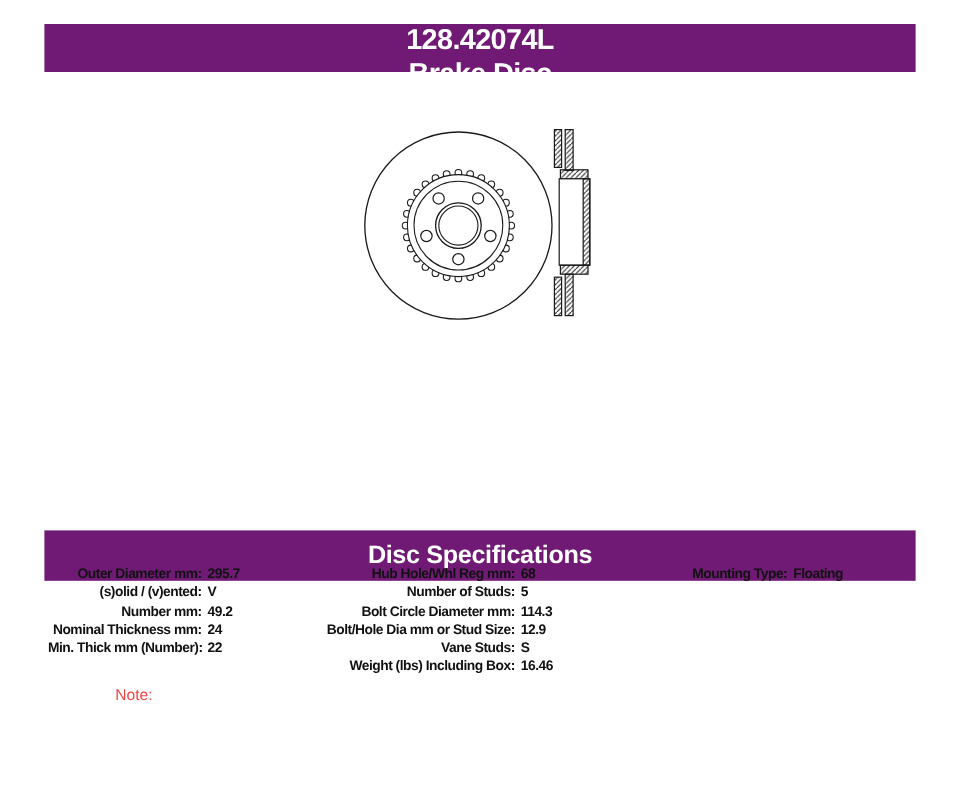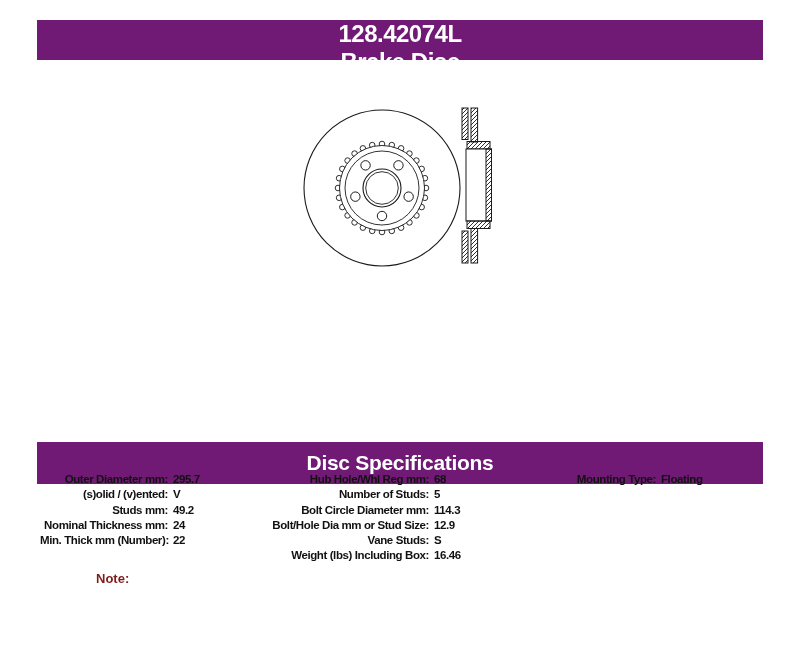--- a/index.html
+++ b/index.html
@@ -59,22 +59,22 @@
   #spec-col-1 .spec-label { width: 128px; }
   #spec-col-2 { left: 270px; }
   #spec-col-2 .spec-label { width: 159px; }
   #spec-col-3 { left: 520px; }
   #spec-col-3 .spec-label { width: 136px; }
   .note {
     position: absolute;
     left: 96px;
     top: 571px;
     font-size: 13px;
-    font-weight: bold;
-    color: #7f1d1d;
+    font-weight: normal;
+    color: #ef4444;
   }
 </style>
 </head>
 <body>
 
 <div class="bar bar-header">
   <span>128.42074L</span>
   <span>Brake Disc</span>
 </div>
 
@@ -155,21 +155,21 @@
 <div class="spec-col" id="spec-col-1">
   <div class="spec-row">
     <span class="spec-label">Outer Diameter mm:</span>
     <span class="spec-value">295.7</span>
   </div>
   <div class="spec-row">
     <span class="spec-label">(s)olid / (v)ented:</span>
     <span class="spec-value">V</span>
   </div>
   <div class="spec-row">
-    <span class="spec-label">Studs mm:</span>
+    <span class="spec-label">Number mm:</span>
     <span class="spec-value">49.2</span>
   </div>
   <div class="spec-row">
     <span class="spec-label">Nominal Thickness mm:</span>
     <span class="spec-value">24</span>
   </div>
   <div class="spec-row">
     <span class="spec-label">Min. Thick mm (Number):</span>
     <span class="spec-value">22</span>
   </div>

